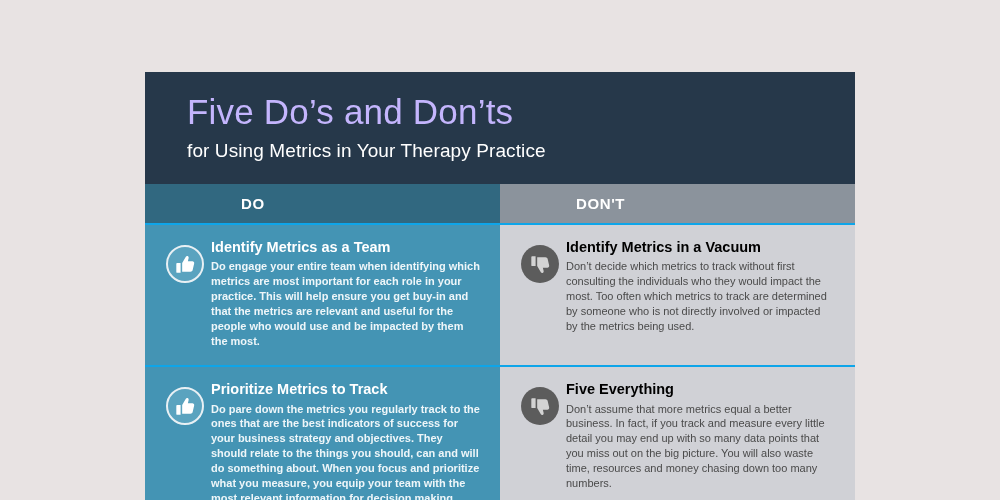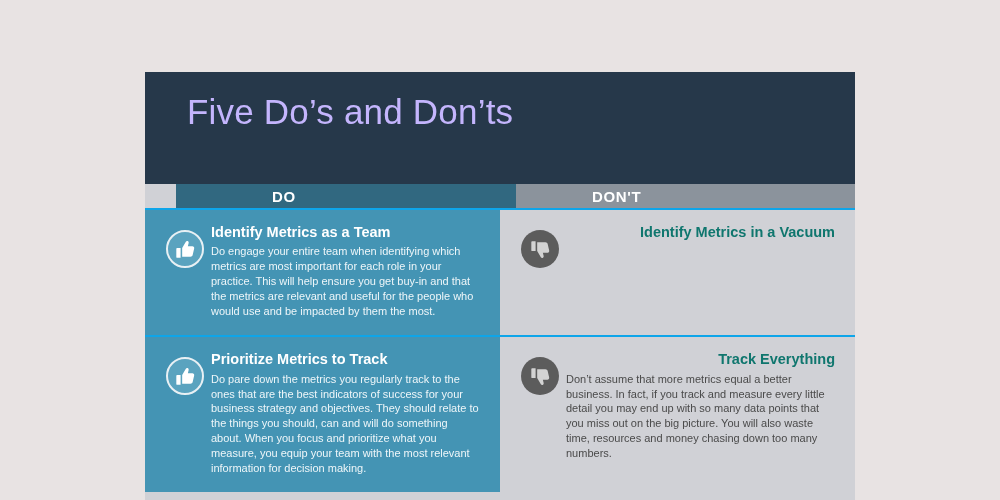--- a/index.html
+++ b/index.html
@@ -44,22 +44,21 @@
     font-size: 19px;
     font-weight: 400;
     margin-top: 9px;
     letter-spacing: 0.1px;
     white-space: nowrap;
   }
 
   
   .col-header-bar {
     display: flex;
-    height: 24px;
-    padding-left: 31px;
+    height: 39px;
   }
   .col-header {
     display: flex;
     align-items: center;
     box-sizing: border-box;
   }
   .col-header.do {
     width: 355px;
     background: #316880;
     padding-left: 96px;
@@ -123,31 +122,32 @@
     font-size: 14.5px;
     font-weight: bold;
     line-height: 1.2;
     margin-bottom: 3px;
   }
   .item-body {
     font-size: 11px;
     line-height: 1.36;
   }
   .cell.do   .item-title { color: #ffffff; }
-  .cell.do   .item-body  { color: #eef6f9; }
-  .cell.dont .item-title { color: #0f766e; text-align: right; }
+  .cell.do   .item-body  { color: #eef6f9; font-weight: bold; }
+  .cell.dont .item-title { color: #000000; }
   .cell.dont .item-body  { color: #4a4a4a; }
 </style>
 </head>
 <body>
 
 <div id="infographic">
 
   <div class="title-banner">
     <div class="title-main">Five Do’s and Don’ts</div>
+    <div class="title-sub">for Using Metrics in Your Therapy Practice</div>
   </div>
 
   <div class="col-header-bar">
     <div class="col-header do">
       <span class="col-header-label">DO</span>
     </div>
     <div class="col-header dont">
       <span class="col-header-label">DON'T</span>
     </div>
   </div>
@@ -169,20 +169,21 @@
     <div class="cell dont">
       <div class="icon-wrap">
         <span class="icon-circle down">
           <svg width="21" height="21" viewBox="0 0 24 24" aria-hidden="true">
             <path fill="#d3d3d3" d="M2.5 2.5h3.9v11.3H2.5a1 1 0 0 1-1-1V3.5a1 1 0 0 1 1-1zM8.2 13.6l4.2 7.2c.5.9 1.7 1.1 2.5.5.6-.5.9-1.3.7-2l-.9-3.6h5.2c1.3 0 2.3-1.2 2-2.5l-1.7-7.5c-.3-1.2-1.3-2-2.5-2H8.2v9.9z"></path>
           </svg>
         </span>
       </div>
       <div class="text-wrap">
         <div class="item-title">Identify Metrics in a Vacuum</div>
+        <div class="item-body">Don’t decide which metrics to track without first consulting the individuals who they would impact the most. Too often which metrics to track are determined by someone who is not directly involved or impacted by the metrics being used.</div>
       </div>
     </div>
   </div>
 
   <div class="row">
     <div class="cell do">
       <div class="icon-wrap">
         <span class="icon-circle up">
           <svg width="21" height="21" viewBox="0 0 24 24" aria-hidden="true">
             <path fill="#ffffff" d="M2.5 10.2h3.9v11.3H2.5a1 1 0 0 1-1-1v-9.3a1 1 0 0 1 1-1zM8.2 10.4l4.2-7.2c.5-.9 1.7-1.1 2.5-.5.6.5.9 1.3.7 2l-.9 3.6h5.2c1.3 0 2.3 1.2 2 2.5l-1.7 7.5c-.3 1.2-1.3 2-2.5 2H8.2V10.4z"></path>
@@ -196,19 +197,19 @@
     </div>
     <div class="cell dont">
       <div class="icon-wrap">
         <span class="icon-circle down">
           <svg width="21" height="21" viewBox="0 0 24 24" aria-hidden="true">
             <path fill="#d3d3d3" d="M2.5 2.5h3.9v11.3H2.5a1 1 0 0 1-1-1V3.5a1 1 0 0 1 1-1zM8.2 13.6l4.2 7.2c.5.9 1.7 1.1 2.5.5.6-.5.9-1.3.7-2l-.9-3.6h5.2c1.3 0 2.3-1.2 2-2.5l-1.7-7.5c-.3-1.2-1.3-2-2.5-2H8.2v9.9z"></path>
           </svg>
         </span>
       </div>
       <div class="text-wrap">
-        <div class="item-title">Track Everything</div>
+        <div class="item-title">Five Everything</div>
         <div class="item-body">Don’t assume that more metrics equal a better business. In fact, if you track and measure every little detail you may end up with so many data points that you miss out on the big picture. You will also waste time, resources and money chasing down too many numbers.</div>
       </div>
     </div>
   </div>
 
 </div>
 
 </body></html>

